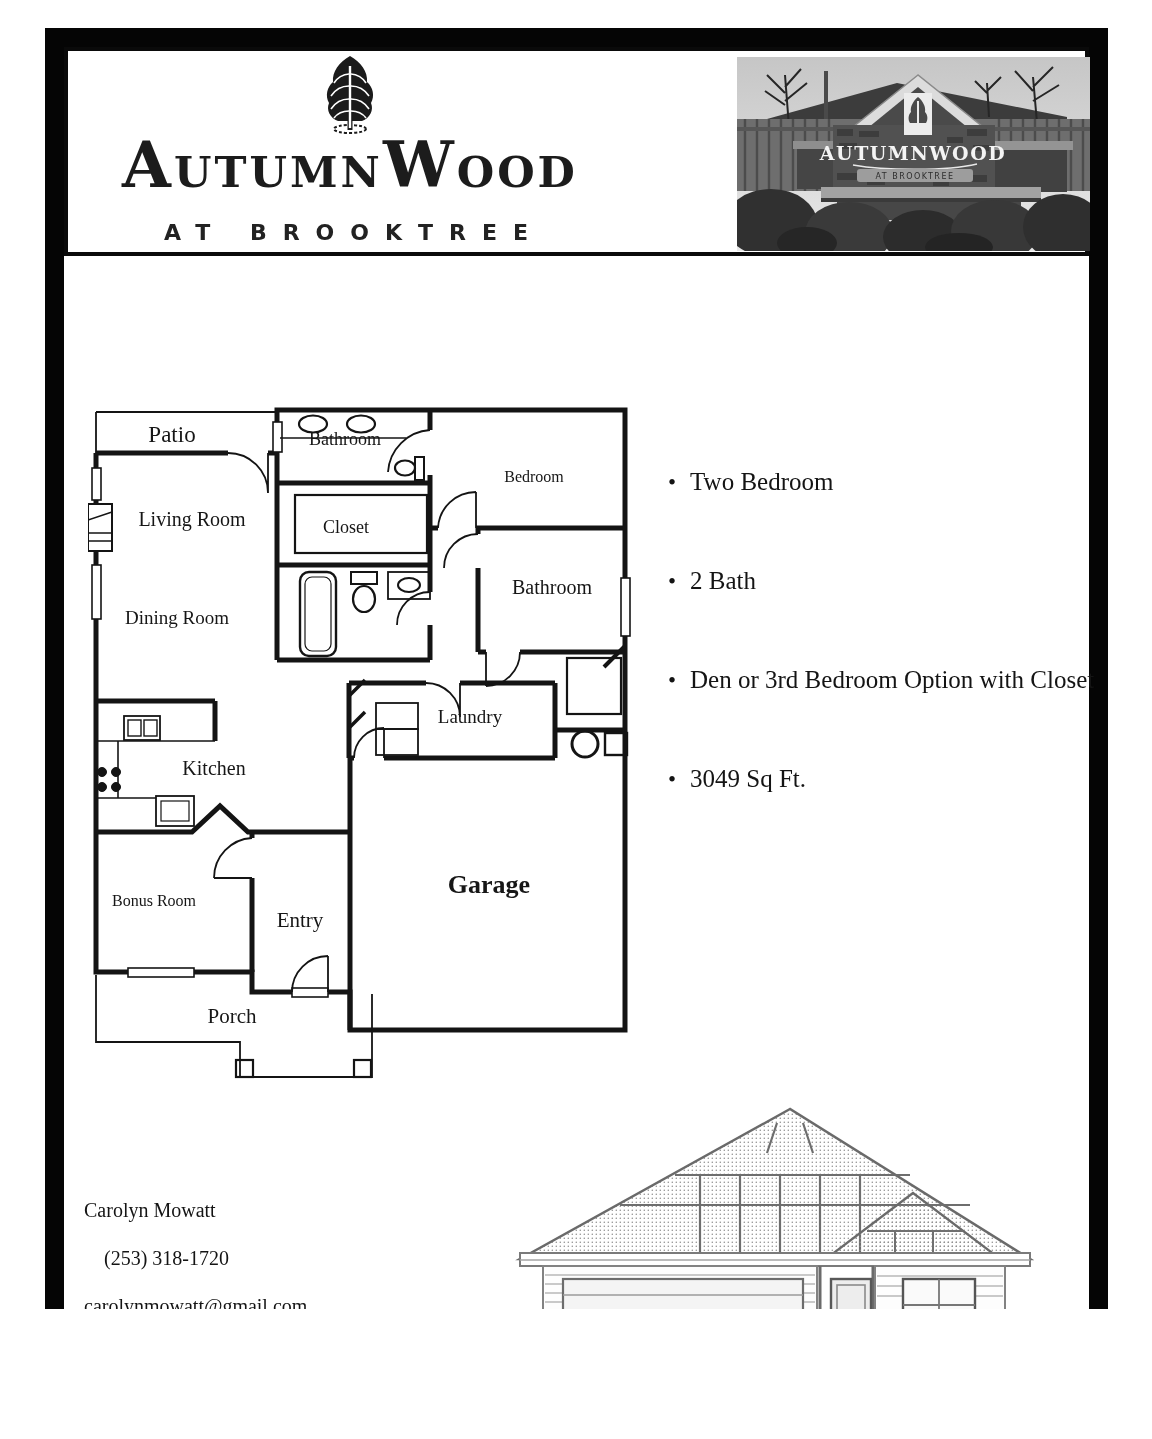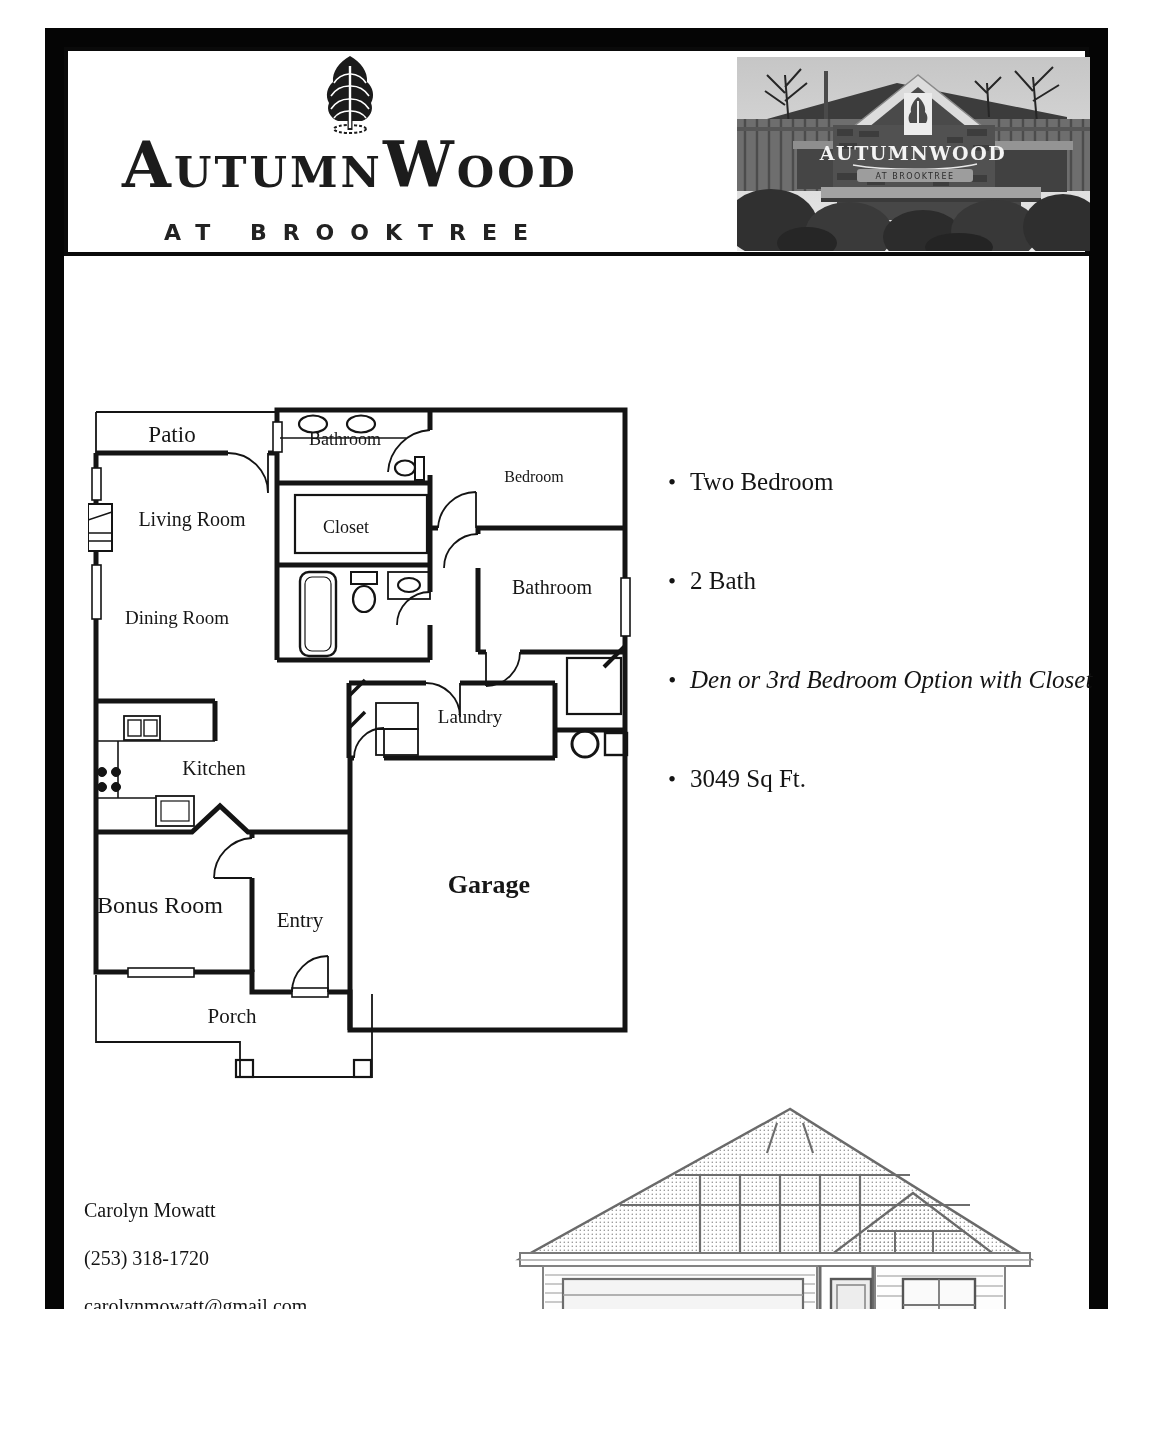--- a/index.html
+++ b/index.html
@@ -272,32 +272,32 @@
     <span class="room-label" style="left:84px;top:22px;font-size:23px;">Patio</span>
     <span class="room-label" style="left:257px;top:29px;font-size:18px;">Bathroom</span>
     <span class="room-label" style="left:446px;top:44px;font-size:16px;margin-top:24px;">Bedroom</span>
     <span class="room-label" style="left:104px;top:108px;font-size:20px;">Living Room</span>
     <span class="room-label" style="left:258px;top:117px;font-size:18px;">Closet</span>
     <span class="room-label" style="left:464px;top:176px;font-size:20px;">Bathroom</span>
     <span class="room-label" style="left:89px;top:207px;font-size:19px;">Dining Room</span>
     <span class="room-label" style="left:382px;top:306px;font-size:19px;">Laundry</span>
     <span class="room-label" style="left:86px;top:357px;font-size:20px;margin-left:40px;">Kitchen</span>
     <span class="room-label" style="left:401px;top:470px;font-size:26px;font-weight:bold;">Garage</span>
-    <span class="room-label" style="left:72px;top:492px;font-size:24px;text-align:right;">Bonus Room</span>
+    <span class="room-label" style="left:66px;top:492px;font-size:16px;text-align:right;">Bonus Room</span>
     <span class="room-label" style="left:212px;top:508px;font-size:21px;">Entry</span>
     <span class="room-label" style="left:144px;top:604px;font-size:21px;">Porch</span>
   </div>
 
   <div class="bullet-line" style="top:468px;"><span class="dot">•</span><span>Two Bedroom</span></div>
   <div class="bullet-line" style="top:567px;"><span class="dot">•</span><span>2 Bath</span></div>
-  <div class="bullet-line" style="top:666px;font-style:italic;"><span class="dot">•</span><span>Den or 3rd Bedroom Option with Closet</span></div>
+  <div class="bullet-line" style="top:666px;"><span class="dot">•</span><span>Den or 3rd Bedroom Option with Closet</span></div>
   <div class="bullet-line" style="top:765px;"><span class="dot">•</span><span>3049 Sq Ft.</span></div>
 
   <div class="contact-line" style="top:1199px;">Carolyn Mowatt</div>
-  <div class="contact-line" style="top:1247px;">(253) 318-1720</div>
+  <div class="contact-line" style="top:1247px;margin-left:20px;">(253) 318-1720</div>
   <div class="contact-line" style="top:1295px;">carolynmowatt@gmail.com</div>
 
   <div class="sketch">
     <svg width="520" height="268" viewBox="0 0 520 268">
       <defs>
         <pattern id="stip" patternUnits="userSpaceOnUse" width="4" height="4">
           <circle cx="1.3" cy="1.3" r="0.78" fill="#8f8f8f"></circle>
         </pattern>
       </defs>
 

